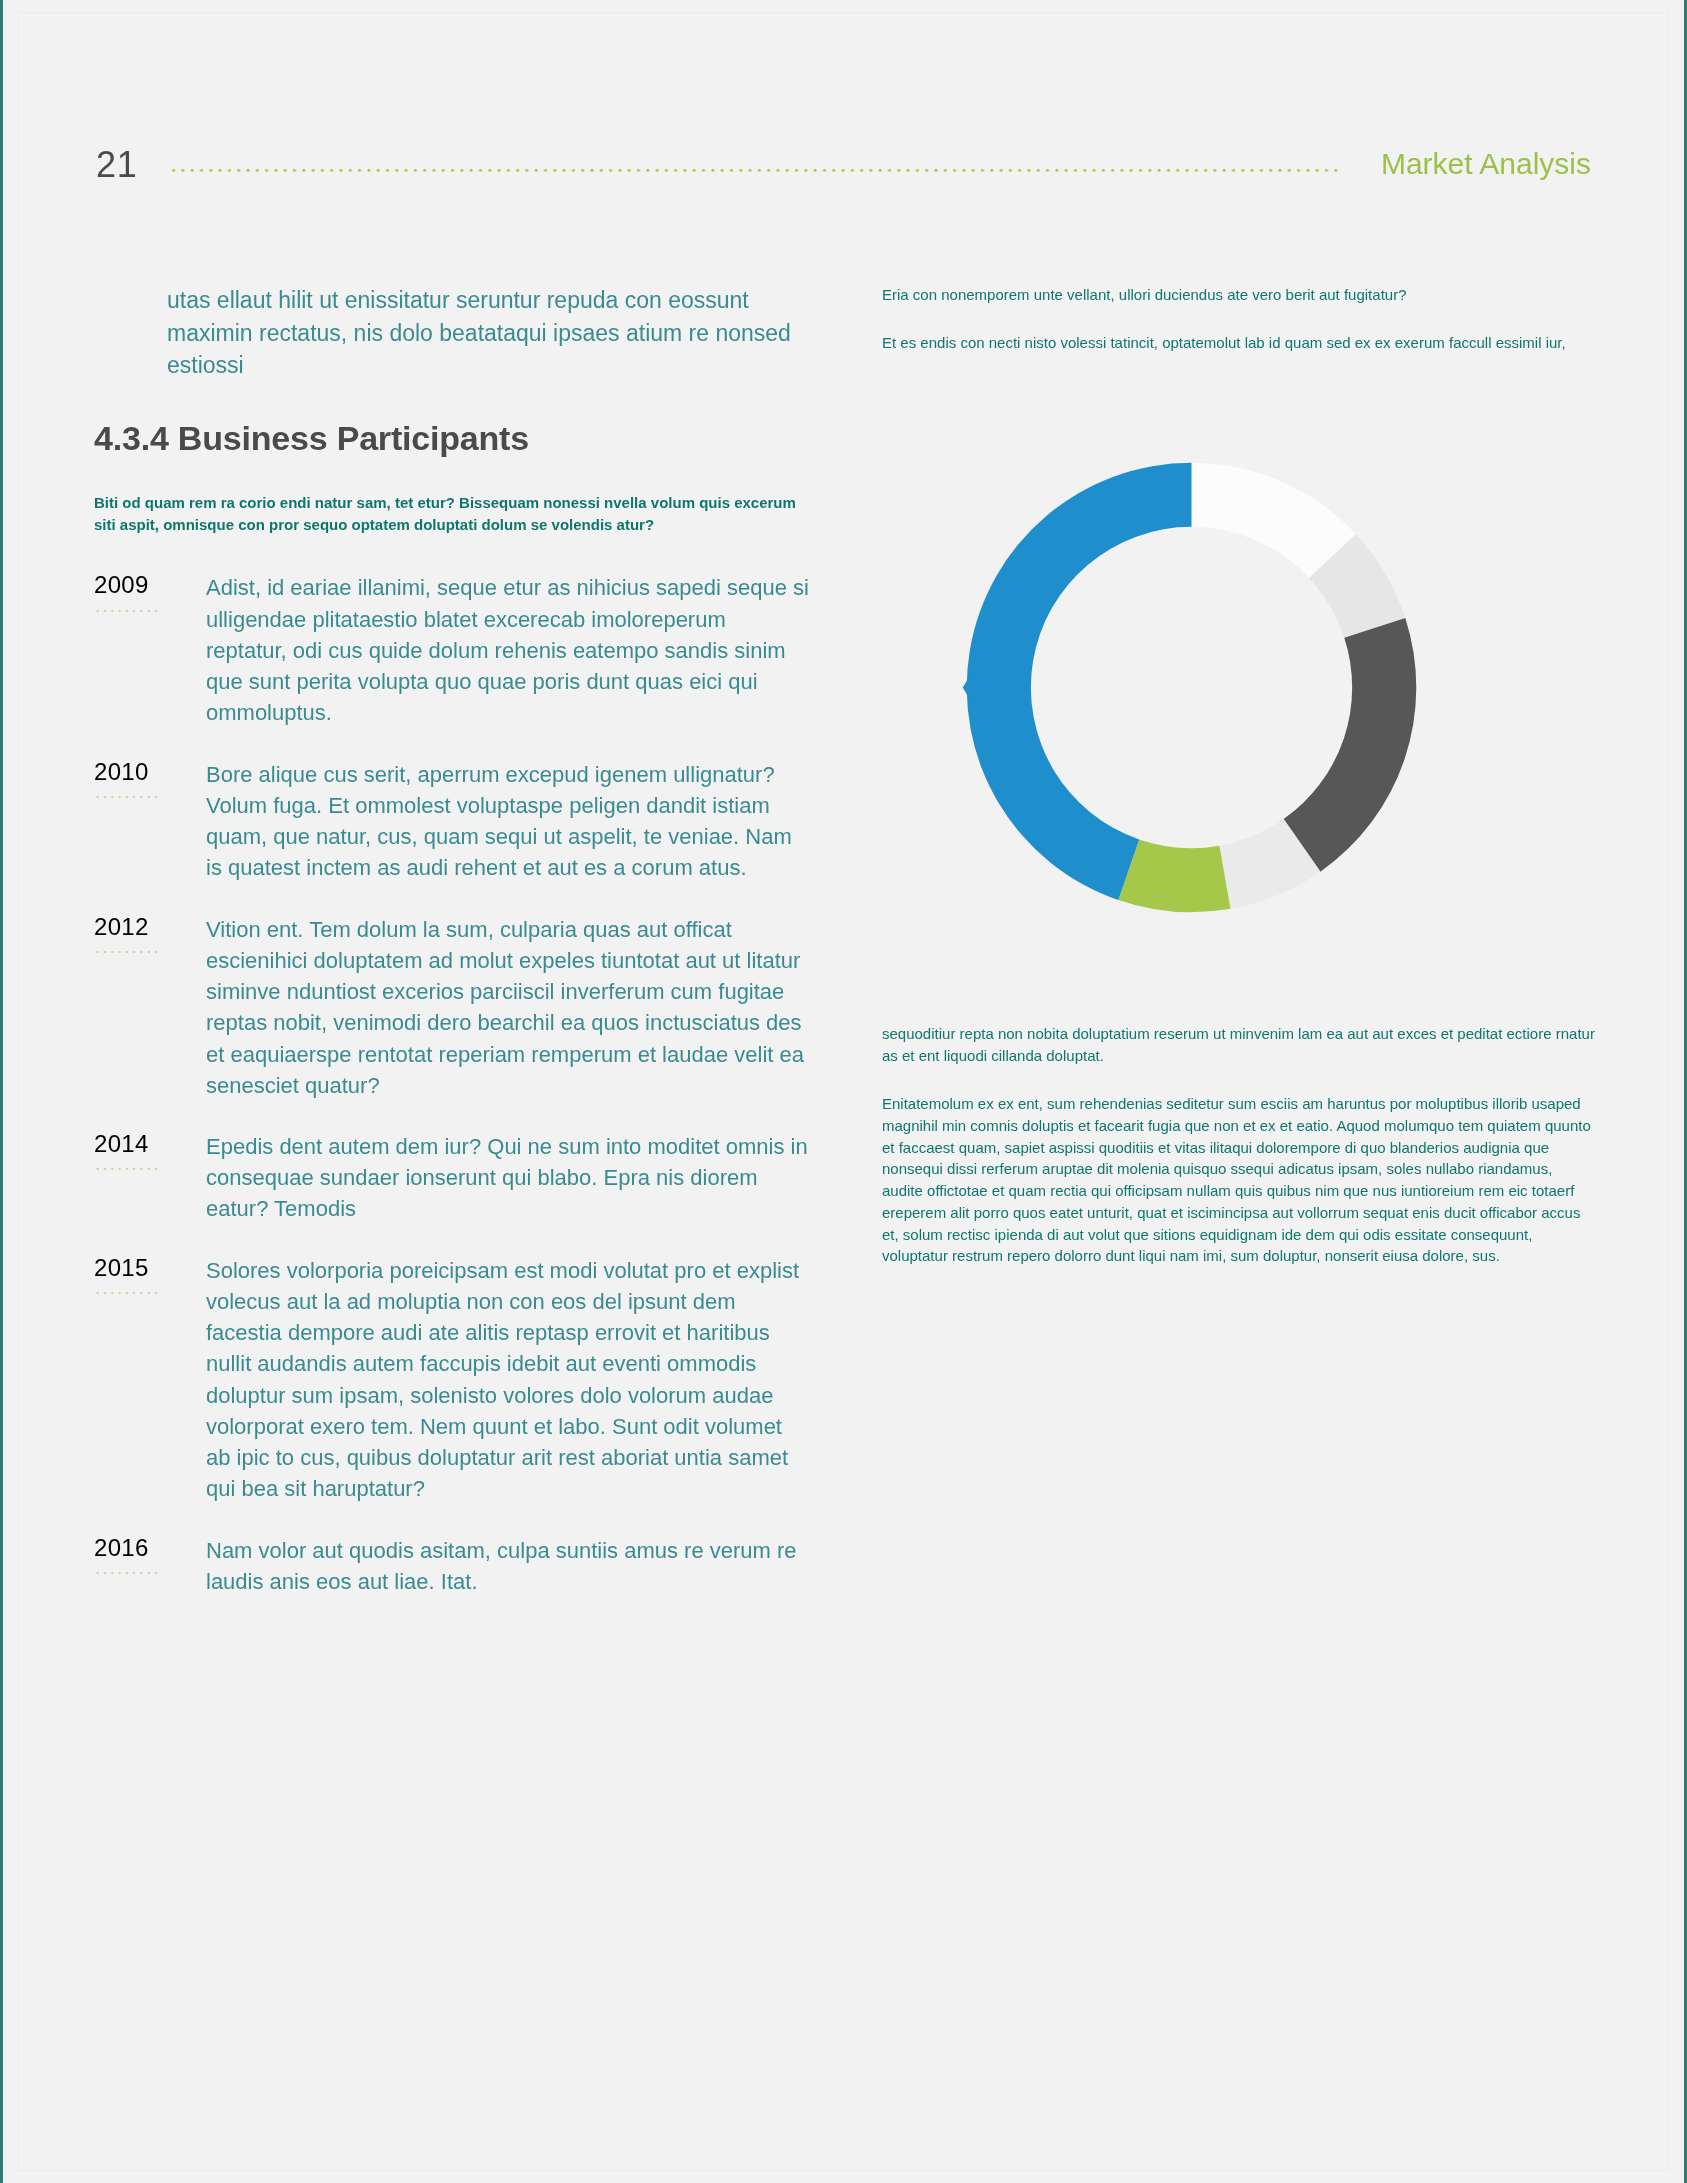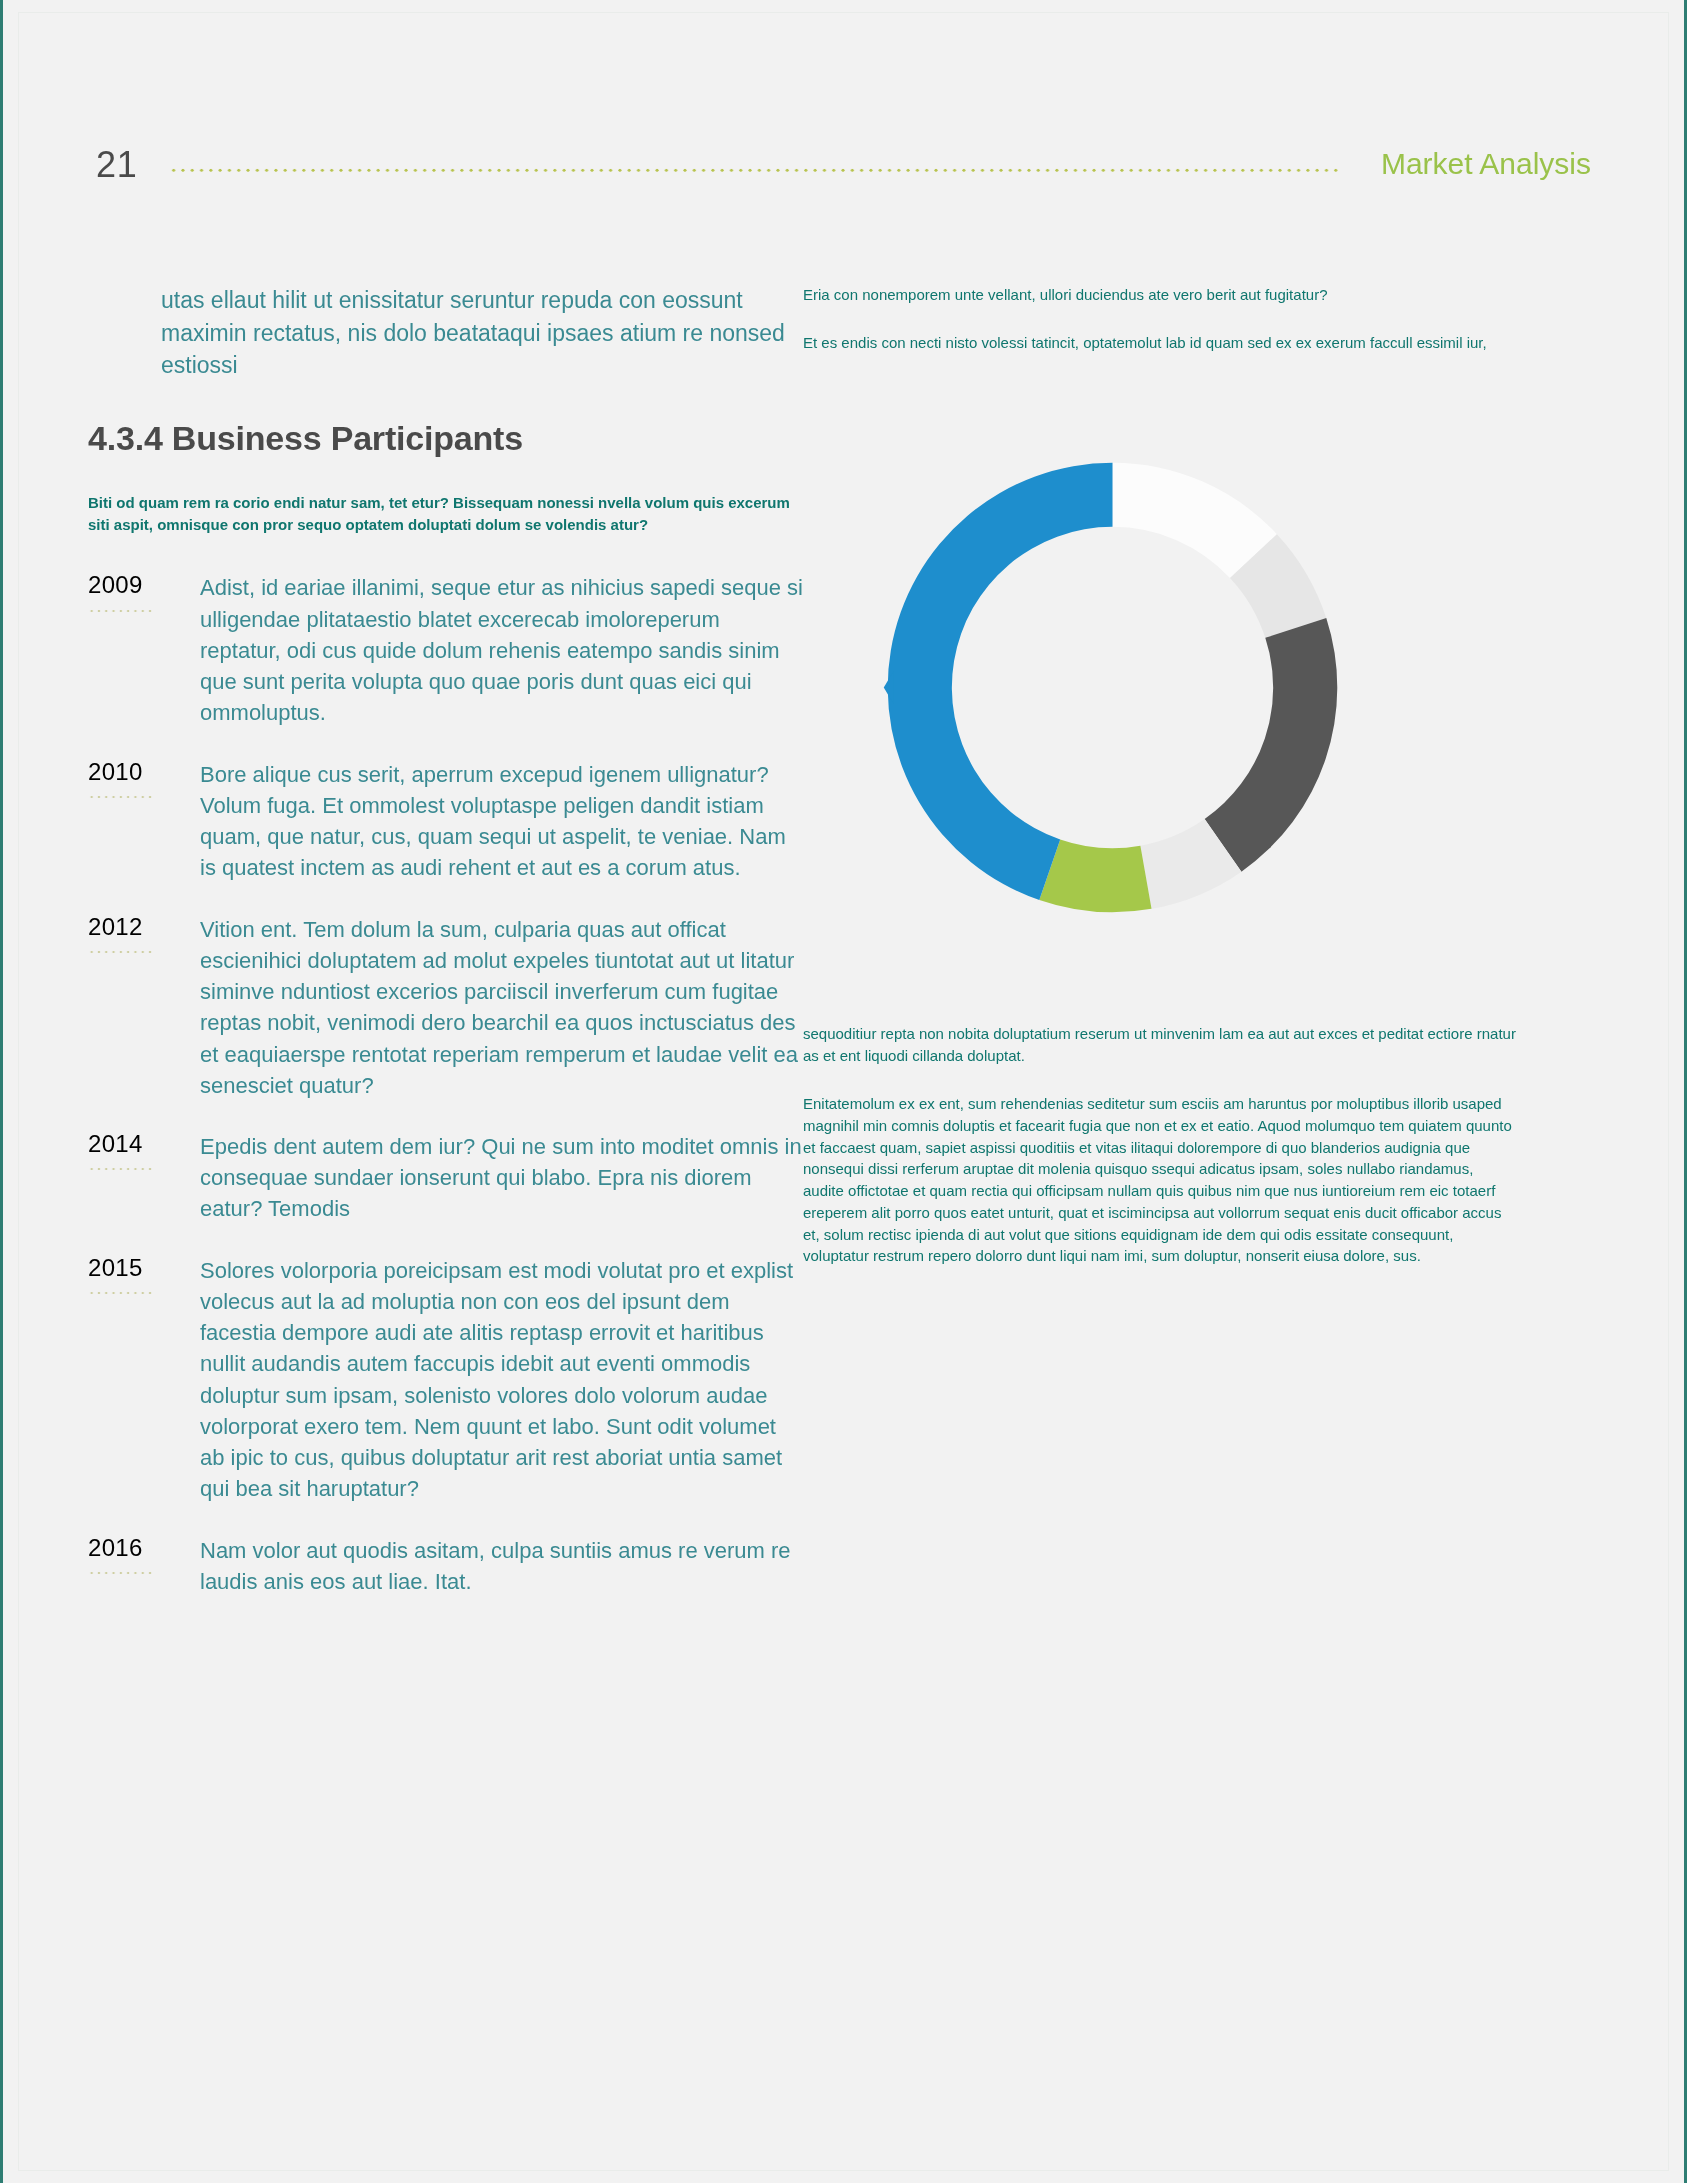--- a/index.html
+++ b/index.html
@@ -61,23 +61,24 @@
     font-weight: normal;
     color: #9ac24a;
     letter-spacing: 0px;
     white-space: nowrap;
   }
 
   
   .columns {
     position: absolute;
     top: 284px;
-    left: 85px;
+    left: 91px;
     right: 93px;
     display: flex;
+    gap: 73px;
   }
   .col-left  { width: 715px; flex: 0 0 715px; }
   .col-right { width: 715px; flex: 0 0 715px; }
 
   
   .lead {
     color: #3a8a92;
     font-size: 23px;
     line-height: 1.42;
     font-weight: 300;

